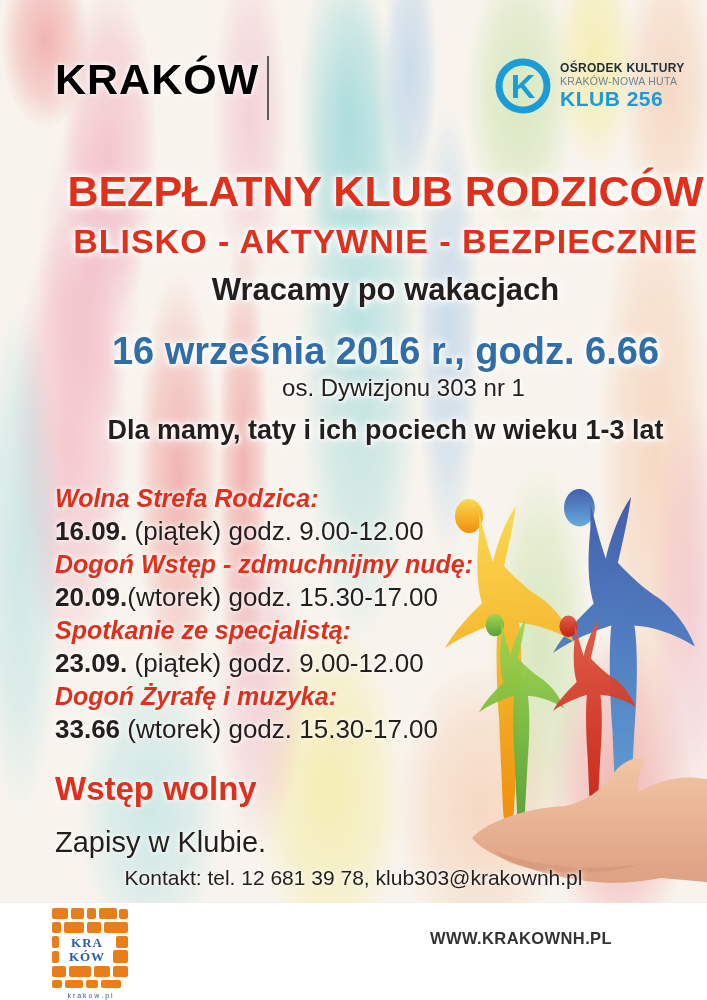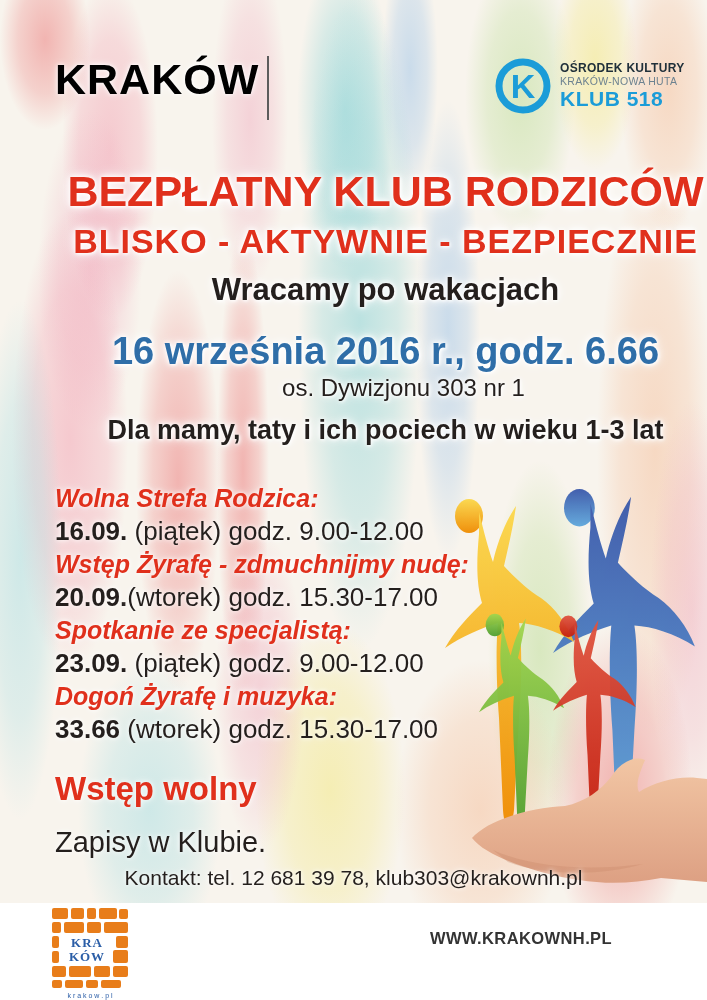--- a/index.html
+++ b/index.html
@@ -192,35 +192,35 @@
   </div>
 
   <div class="abs klub-lockup">
     <svg width="58" height="58" viewBox="0 0 58 58">
       <circle cx="29" cy="29" r="24" fill="none" stroke="#1b9cd8" stroke-width="7"></circle>
       <text x="29" y="41" text-anchor="middle" font-family="Liberation Sans, sans-serif" font-size="34" font-weight="900" fill="#1b9cd8">K</text>
     </svg>
     <div class="klub-text">
       <div class="klub-l1">OŚRODEK KULTURY</div>
       <div class="klub-l2">KRAKÓW-NOWA HUTA</div>
-      <div class="klub-l3">KLUB 518</div>
+      <div class="klub-l3">KLUB 256</div>
     </div>
   </div>
 
   <div class="abs c title1 halo">BEZPŁATNY KLUB RODZICÓW</div>
   <div class="abs c title2 halo">BLISKO - AKTYWNIE - BEZPIECZNIE</div>
   <div class="abs c comeback halo">Wracamy po wakacjach</div>
   <div class="abs c datetime halo">16 września 2016 r., godz. 6.66</div>
   <div class="abs c address halo">os. Dywizjonu 303 nr 1</div>
   <div class="abs c audience halo">Dla mamy, taty i ich pociech w wieku 1-3 lat</div>
 
   <div class="abs schedule">
     <div class="s-title soft-halo">Wolna Strefa Rodzica:</div>
     <div class="s-detail soft-halo"><span class="s-date">16.09.</span><span> (piątek) godz. 9.00-12.00</span></div>
-    <div class="s-title soft-halo">Wstęp Żyrafę - zdmuchnijmy nudę:</div>
+    <div class="s-title soft-halo">Dogoń Wstęp - zdmuchnijmy nudę:</div>
     <div class="s-detail soft-halo"><span class="s-date">20.09.</span><span>(wtorek) godz. 15.30-17.00</span></div>
     <div class="s-title soft-halo">Spotkanie ze specjalistą:</div>
     <div class="s-detail soft-halo"><span class="s-date">23.09.</span><span> (piątek) godz. 9.00-12.00</span></div>
     <div class="s-title soft-halo">Dogoń Żyrafę i muzyka:</div>
     <div class="s-detail soft-halo"><span class="s-date">33.66</span><span> (wtorek) godz. 15.30-17.00</span></div>
   </div>
 
   <div class="abs free-entry soft-halo">Wstęp wolny</div>
   <div class="abs signup soft-halo">Zapisy w Klubie.</div>
   <div class="abs c contact soft-halo">Kontakt: tel. 12 681 39 78, klub303@krakownh.pl</div>

